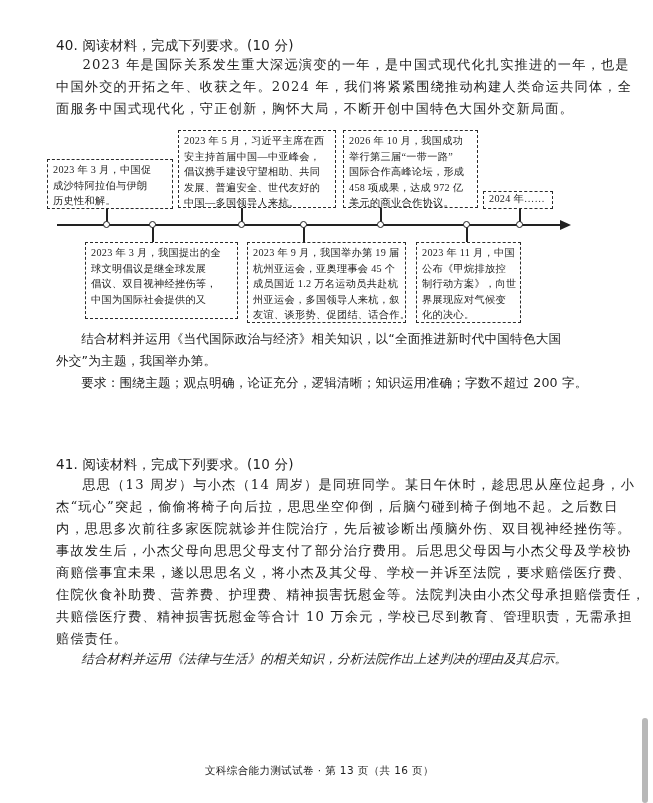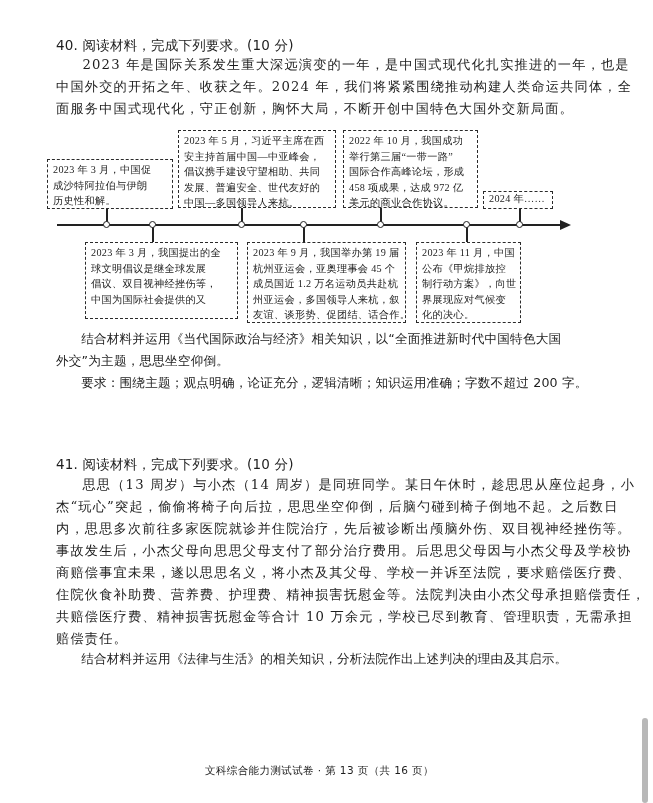--- a/index.html
+++ b/index.html
@@ -64,21 +64,21 @@
     <span class="ln">历史性和解。</span>
   </div>
   <div class="tbox" style="left:178px; top:130px; width:158px; height:78px;">
     <span class="ln">2023 年 5 月，习近平主席在西</span>
     <span class="ln">安主持首届中国—中亚峰会，</span>
     <span class="ln">倡议携手建设守望相助、共同</span>
     <span class="ln">发展、普遍安全、世代友好的</span>
     <span class="ln">中国—多国领导人来杭。</span>
   </div>
   <div class="tbox" style="left:343px; top:130px; width:135px; height:78px;">
-    <span class="ln">2022 年 10 月，我国成功</span>
+    <span class="ln">2026 年 10 月，我国成功</span>
     <span class="ln">举行第三届“一带一路”</span>
     <span class="ln">国际合作高峰论坛，形成</span>
     <span class="ln">458 项成果，达成 972 亿</span>
     <span class="ln">美元的商业合作协议。</span>
   </div>
   <div class="tbox" style="left:483px; top:191px; width:70px; height:18px; padding-top:0; line-height:14px;">
     <span class="ln">2024 年……</span>
   </div>
 
   <div class="tbox" style="left:85px; top:242px; width:153px; height:77px;">
@@ -98,34 +98,34 @@
     <span class="ln">2023 年 11 月，中国</span>
     <span class="ln">公布《甲烷排放控</span>
     <span class="ln">制行动方案》，向世</span>
     <span class="ln">界展现应对气候变</span>
     <span class="ln">化的决心。</span>
   </div>
 </div>
 
 <div class="abs para sans" style="left:56px; top:328px; width:560px; font-size:12.6px;">
   <span class="ln indent">结合材料并运用《当代国际政治与经济》相关知识，以“全面推进新时代中国特色大国</span>
-  <span class="ln">外交”为主题，思思坐空仰倒。</span>
+  <span class="ln">外交”为主题，我国举办第。</span>
   <span class="ln indent">要求：围绕主题；观点明确，论证充分，逻辑清晰；知识运用准确；字数不超过 200 字。</span>
 </div>
 
 <div class="abs qtitle" style="left:56px; top:456px;">41. 阅读材料，完成下列要求。(10 分)</div>
 <div class="abs para" style="left:56px; top:474px; width:560px;">
   <span class="ln indent">思思（13 周岁）与小杰（14 周岁）是同班同学。某日午休时，趁思思从座位起身，小</span>
   <span class="ln">杰“玩心”突起，偷偷将椅子向后拉，思思坐空仰倒，后脑勺碰到椅子倒地不起。之后数日</span>
   <span class="ln">内，思思多次前往多家医院就诊并住院治疗，先后被诊断出颅脑外伤、双目视神经挫伤等。</span>
   <span class="ln">事故发生后，小杰父母向思思父母支付了部分治疗费用。后思思父母因与小杰父母及学校协</span>
   <span class="ln">商赔偿事宜未果，遂以思思名义，将小杰及其父母、学校一并诉至法院，要求赔偿医疗费、</span>
   <span class="ln">住院伙食补助费、营养费、护理费、精神损害抚慰金等。法院判决由小杰父母承担赔偿责任，</span>
   <span class="ln">共赔偿医疗费、精神损害抚慰金等合计 10 万余元，学校已尽到教育、管理职责，无需承担</span>
   <span class="ln">赔偿责任。</span>
 </div>
-<div class="abs para sans" style="left:56px; top:648px; width:580px; font-size:12.6px;">
+<div class="abs para sans" style="left:56px; top:648px; width:580px; font-size:12.6px;font-style:italic;">
   <span class="ln indent">结合材料并运用《法律与生活》的相关知识，分析法院作出上述判决的理由及其启示。</span>
 </div>
 
 <div class="abs footer" style="left:205px; top:764px;">文科综合能力测试试卷 · 第 13 页（共 16 页）</div>
 
 <div class="scrollbar-thumb"></div>
 
 </body></html>

